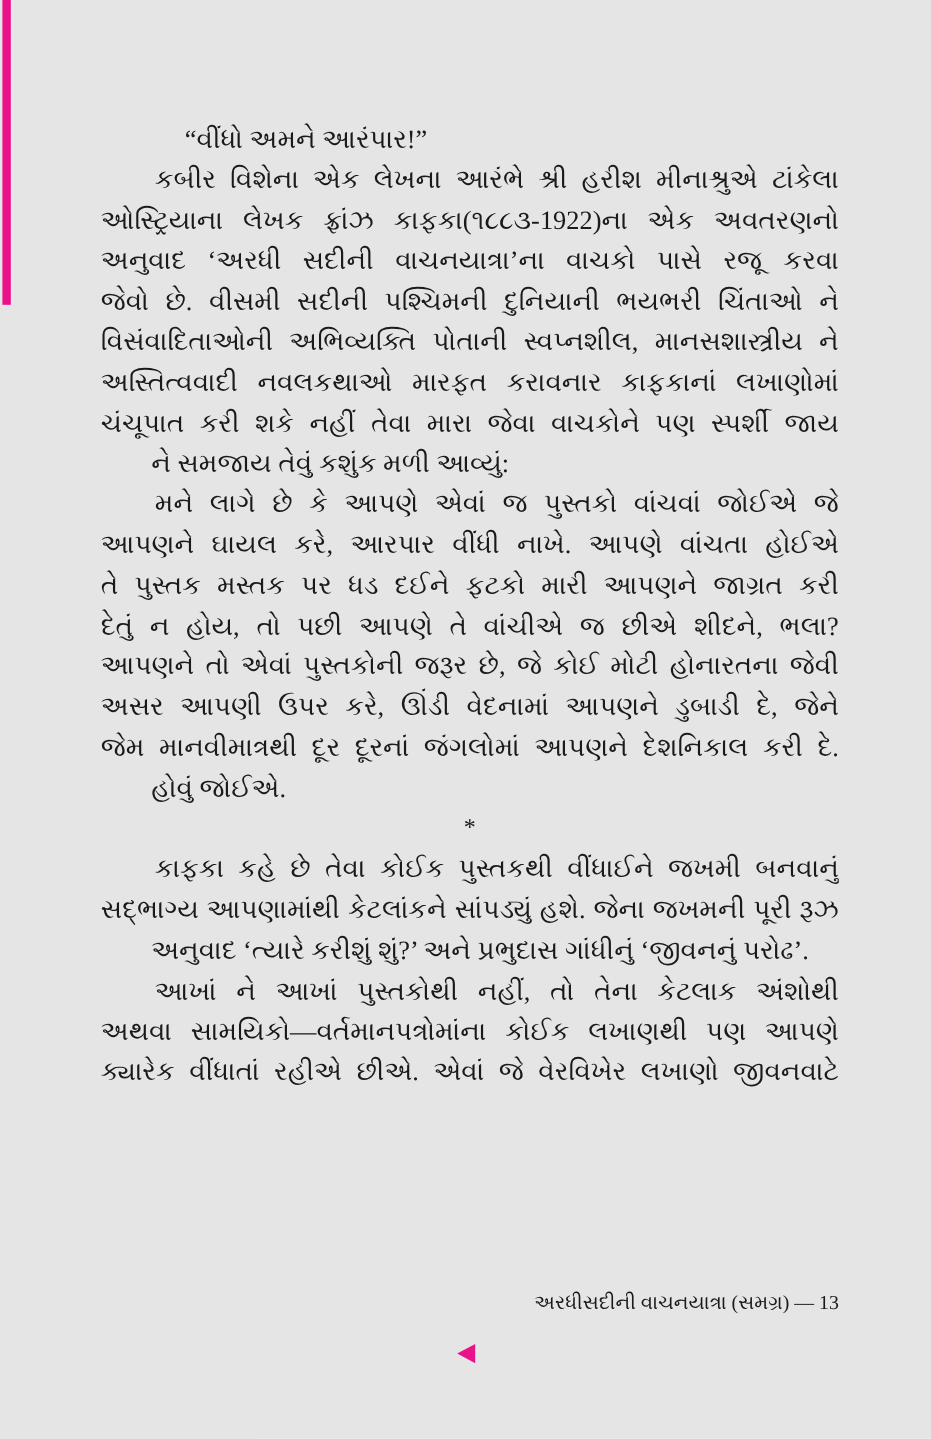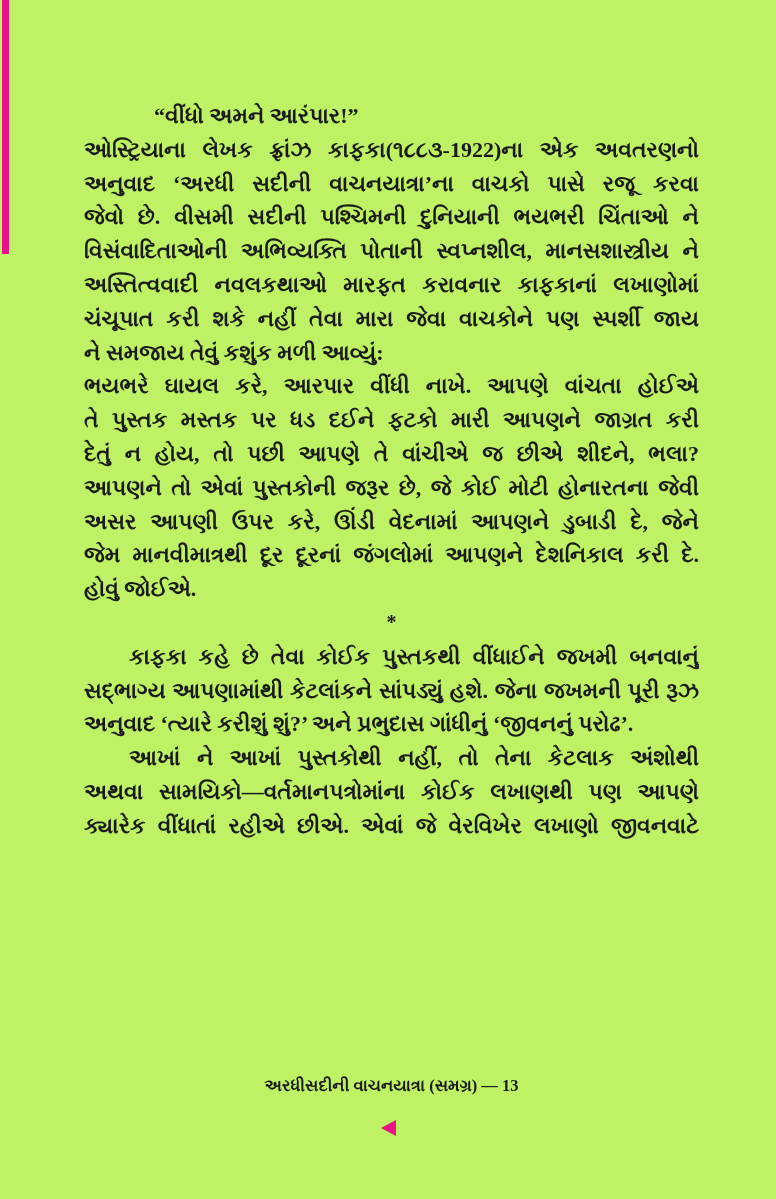--- a/index.html
+++ b/index.html
@@ -4,21 +4,21 @@
 <style>
   html, body { margin: 0; padding: 0; }
   body {
     width: 776px; height: 1199px;
     background: #ffffff;
     overflow: hidden;
     position: relative;
     font-family: "Liberation Serif", "DejaVu Sans", serif;
     color: #1a1a1a;
   }
-  .page { position: absolute; inset: 0; background: #bef264; font-weight: bold; }
+  .page { position: absolute; inset: 0; background: #e5e5e5; }
 
   
   .ribbon {
     position: absolute;
     left: 2px; top: 0;
     width: 7px; height: 254px;
   }
 
   
   .text-block {
@@ -33,32 +33,32 @@
     overflow: hidden;
     text-align: justify;
     text-align-last: justify;
     white-space: normal;
   }
   .line.title {
     text-align: left; text-align-last: left;
     text-indent: 70px;
   }
   .line.first { text-indent: 45px; }
-  .line.end { text-align: center; text-align-last: left; }
+  .line.end { text-align: center; text-align-last: left; margin-left: 42px; }
   .line.center {
     text-align: center; text-align-last: center;
     font-size: 20px;
   }
 
   
   .footer {
     position: absolute;
     left: 84px; top: 1074px;
     width: 615px;
-    text-align: center;
+    text-align: right;
     font-size: 16.5px;
     line-height: 24px;
   }
 
   
   .prev-arrow {
     position: absolute;
     left: 381px; top: 1120px;
     width: 0; height: 0;
     border-top: 8px solid transparent;
@@ -70,28 +70,30 @@
 </style>
 </head>
 <body style="color: rgb(26, 26, 26); background: rgb(255, 255, 255);">
 
 <div class="page">
 
   <div class="ribbon" style="background: rgb(233, 18, 139);"></div>
 
   <main class="text-block" id="lines">
       <div class="line title">“વીંધો અમને આરંપાર!”</div>
+      <div class="line first">કબીર વિશેના એક લેખના આરંભે શ્રી હરીશ મીનાશ્રુએ ટાંકેલા</div>
       <div class="line just">ઓસ્ટ્રિયાના લેખક ફ્રાંઝ કાફકા(૧૮૮૩-1922)ના એક અવતરણનો</div>
       <div class="line just">અનુવાદ ‘અરધી સદીની વાચનયાત્રા’ના વાચકો પાસે રજૂ કરવા</div>
       <div class="line just">જેવો છે. વીસમી સદીની પશ્ચિમની દુનિયાની ભયભરી ચિંતાઓ ને</div>
       <div class="line just">વિસંવાદિતાઓની અભિવ્યક્તિ પોતાની સ્વપ્નશીલ, માનસશાસ્ત્રીય ને</div>
       <div class="line just">અસ્તિત્વવાદી નવલકથાઓ મારફત કરાવનાર કાફકાનાં લખાણોમાં</div>
       <div class="line just">ચંચૂપાત કરી શકે નહીં તેવા મારા જેવા વાચકોને પણ સ્પર્શી જાય</div>
       <div class="line end">ને સમજાય તેવું કશુંક મળી આવ્યું:</div>
-      <div class="line just">ભયભરે ઘાયલ કરે, આરપાર વીંધી નાખે. આપણે વાંચતા હોઈએ</div>
+      <div class="line first">મને લાગે છે કે આપણે એવાં જ પુસ્તકો વાંચવાં જોઈએ જે</div>
+      <div class="line just">આપણને ઘાયલ કરે, આરપાર વીંધી નાખે. આપણે વાંચતા હોઈએ</div>
       <div class="line just">તે પુસ્તક મસ્તક પર ધડ દઈને ફટકો મારી આપણને જાગ્રત કરી</div>
       <div class="line just">દેતું ન હોય, તો પછી આપણે તે વાંચીએ જ છીએ શીદને, ભલા?</div>
       <div class="line just">આપણને તો એવાં પુસ્તકોની જરૂર છે, જે કોઈ મોટી હોનારતના જેવી</div>
       <div class="line just">અસર આપણી ઉપર કરે, ઊંડી વેદનામાં આપણને ડુબાડી દે, જેને</div>
       <div class="line just">જેમ માનવીમાત્રથી દૂર દૂરનાં જંગલોમાં આપણને દેશનિકાલ કરી દે.</div>
       <div class="line end">હોવું જોઈએ.</div>
       <div class="line center">*</div>
       <div class="line first">કાફકા કહે છે તેવા કોઈક પુસ્તકથી વીંધાઈને જખમી બનવાનું</div>
       <div class="line just">સદ્ભાગ્ય આપણામાંથી કેટલાંકને સાંપડ્યું હશે. જેના જખમની પૂરી રૂઝ</div>
       <div class="line end">અનુવાદ ‘ત્યારે કરીશું શું?’ અને પ્રભુદાસ ગાંધીનું ‘જીવનનું પરોઢ’.</div>

